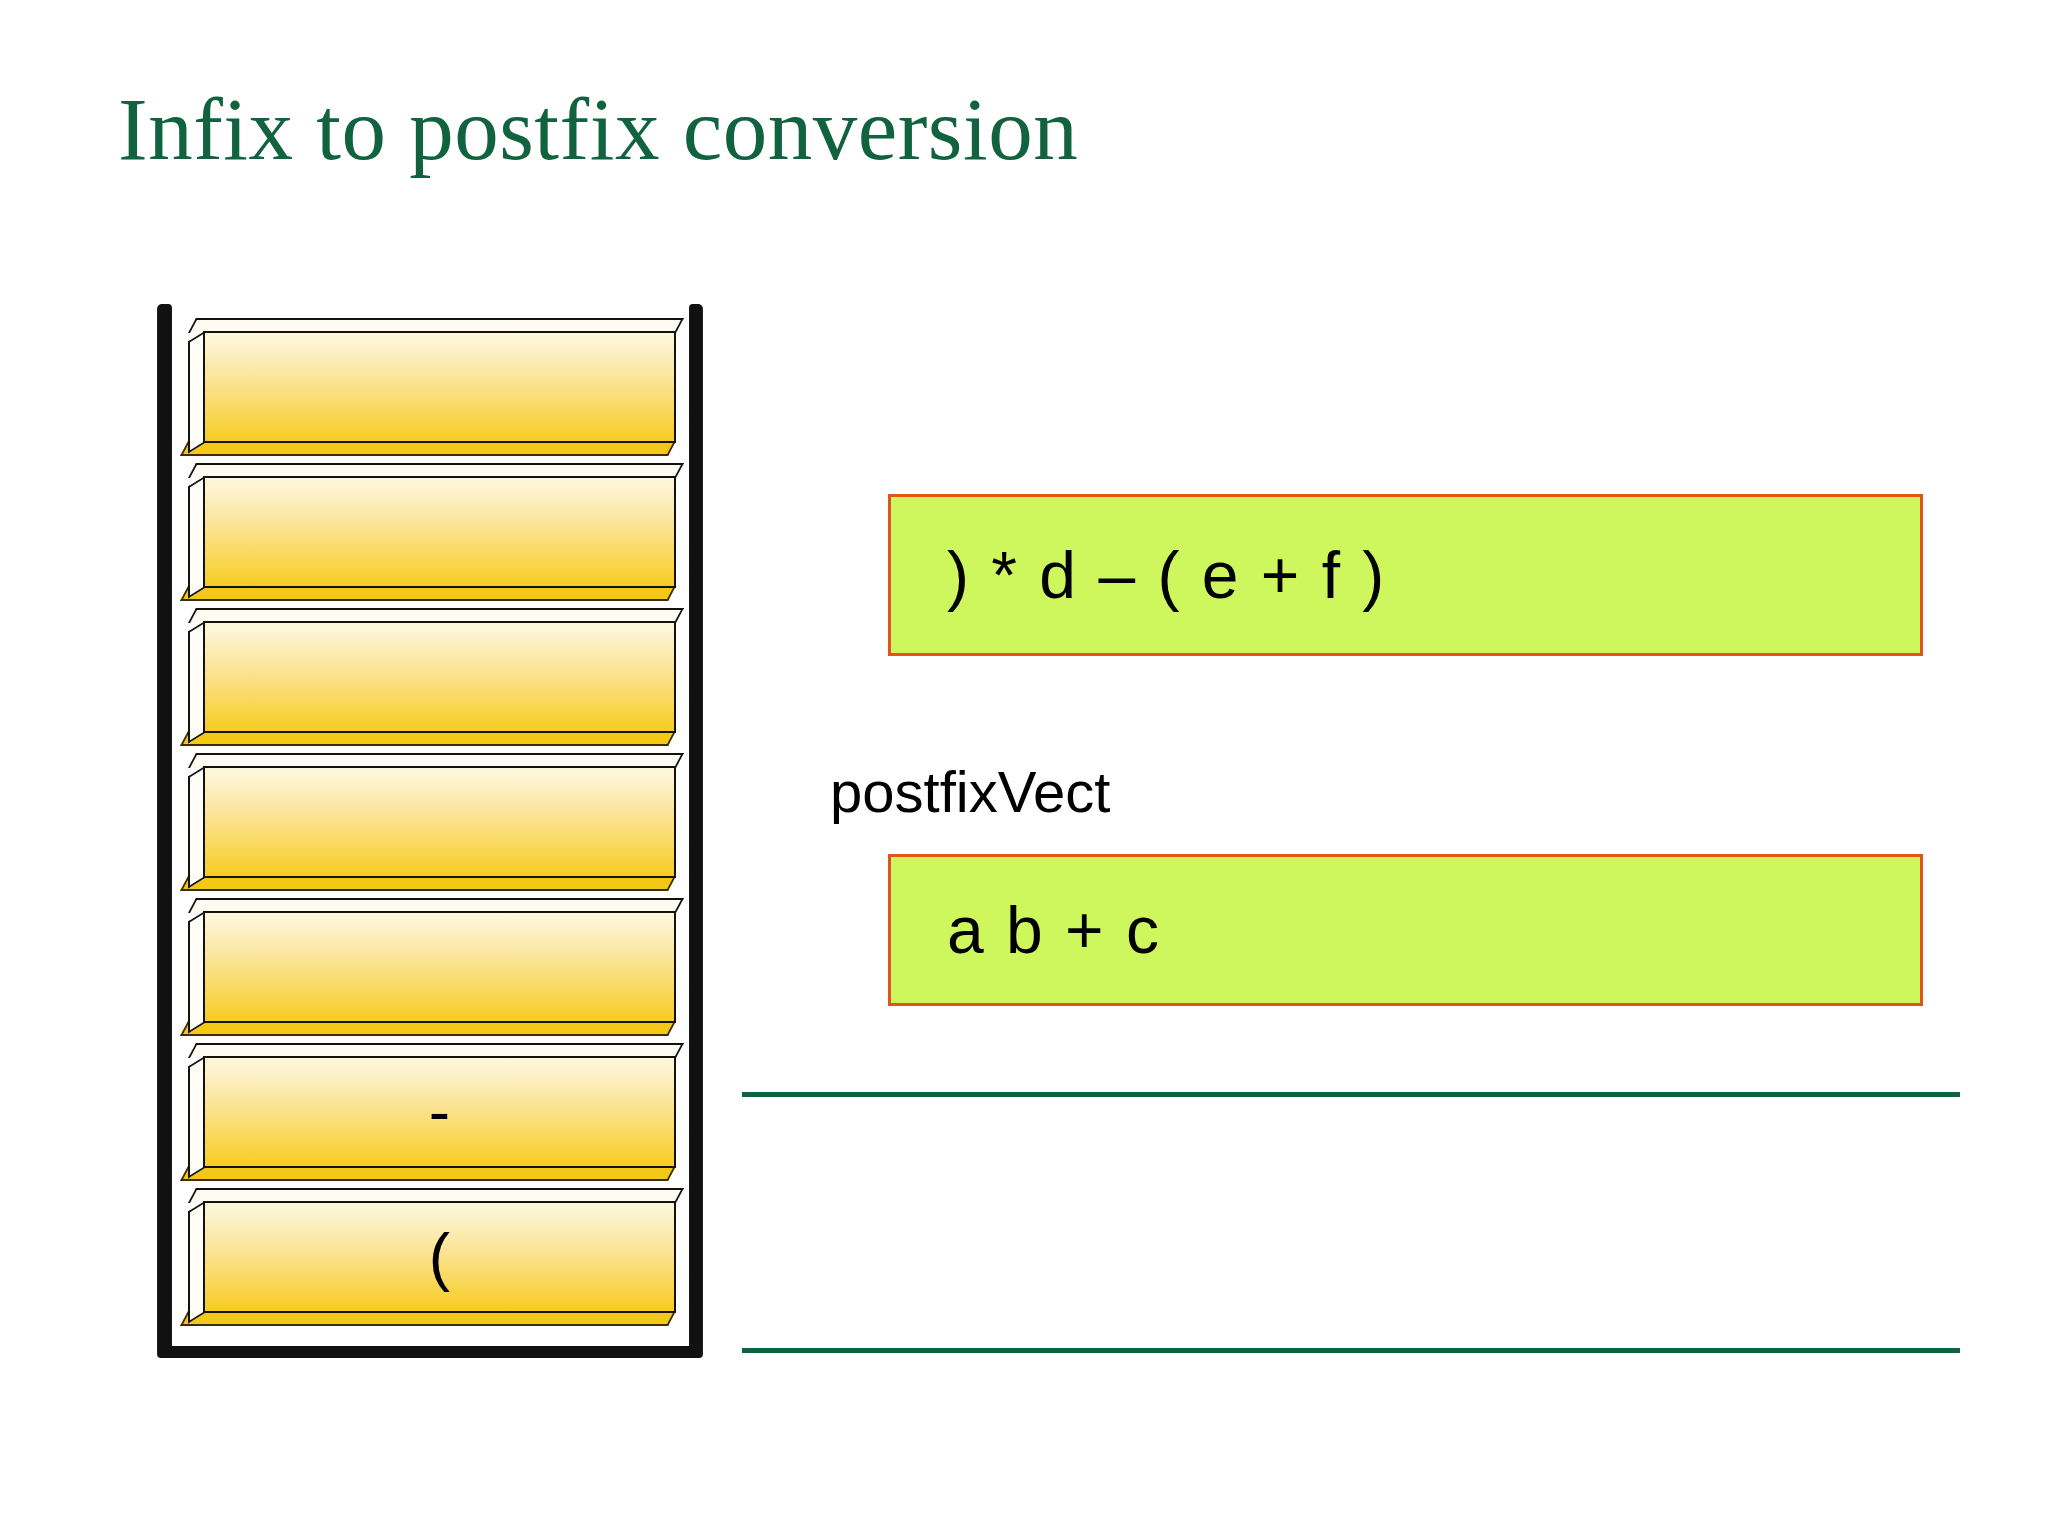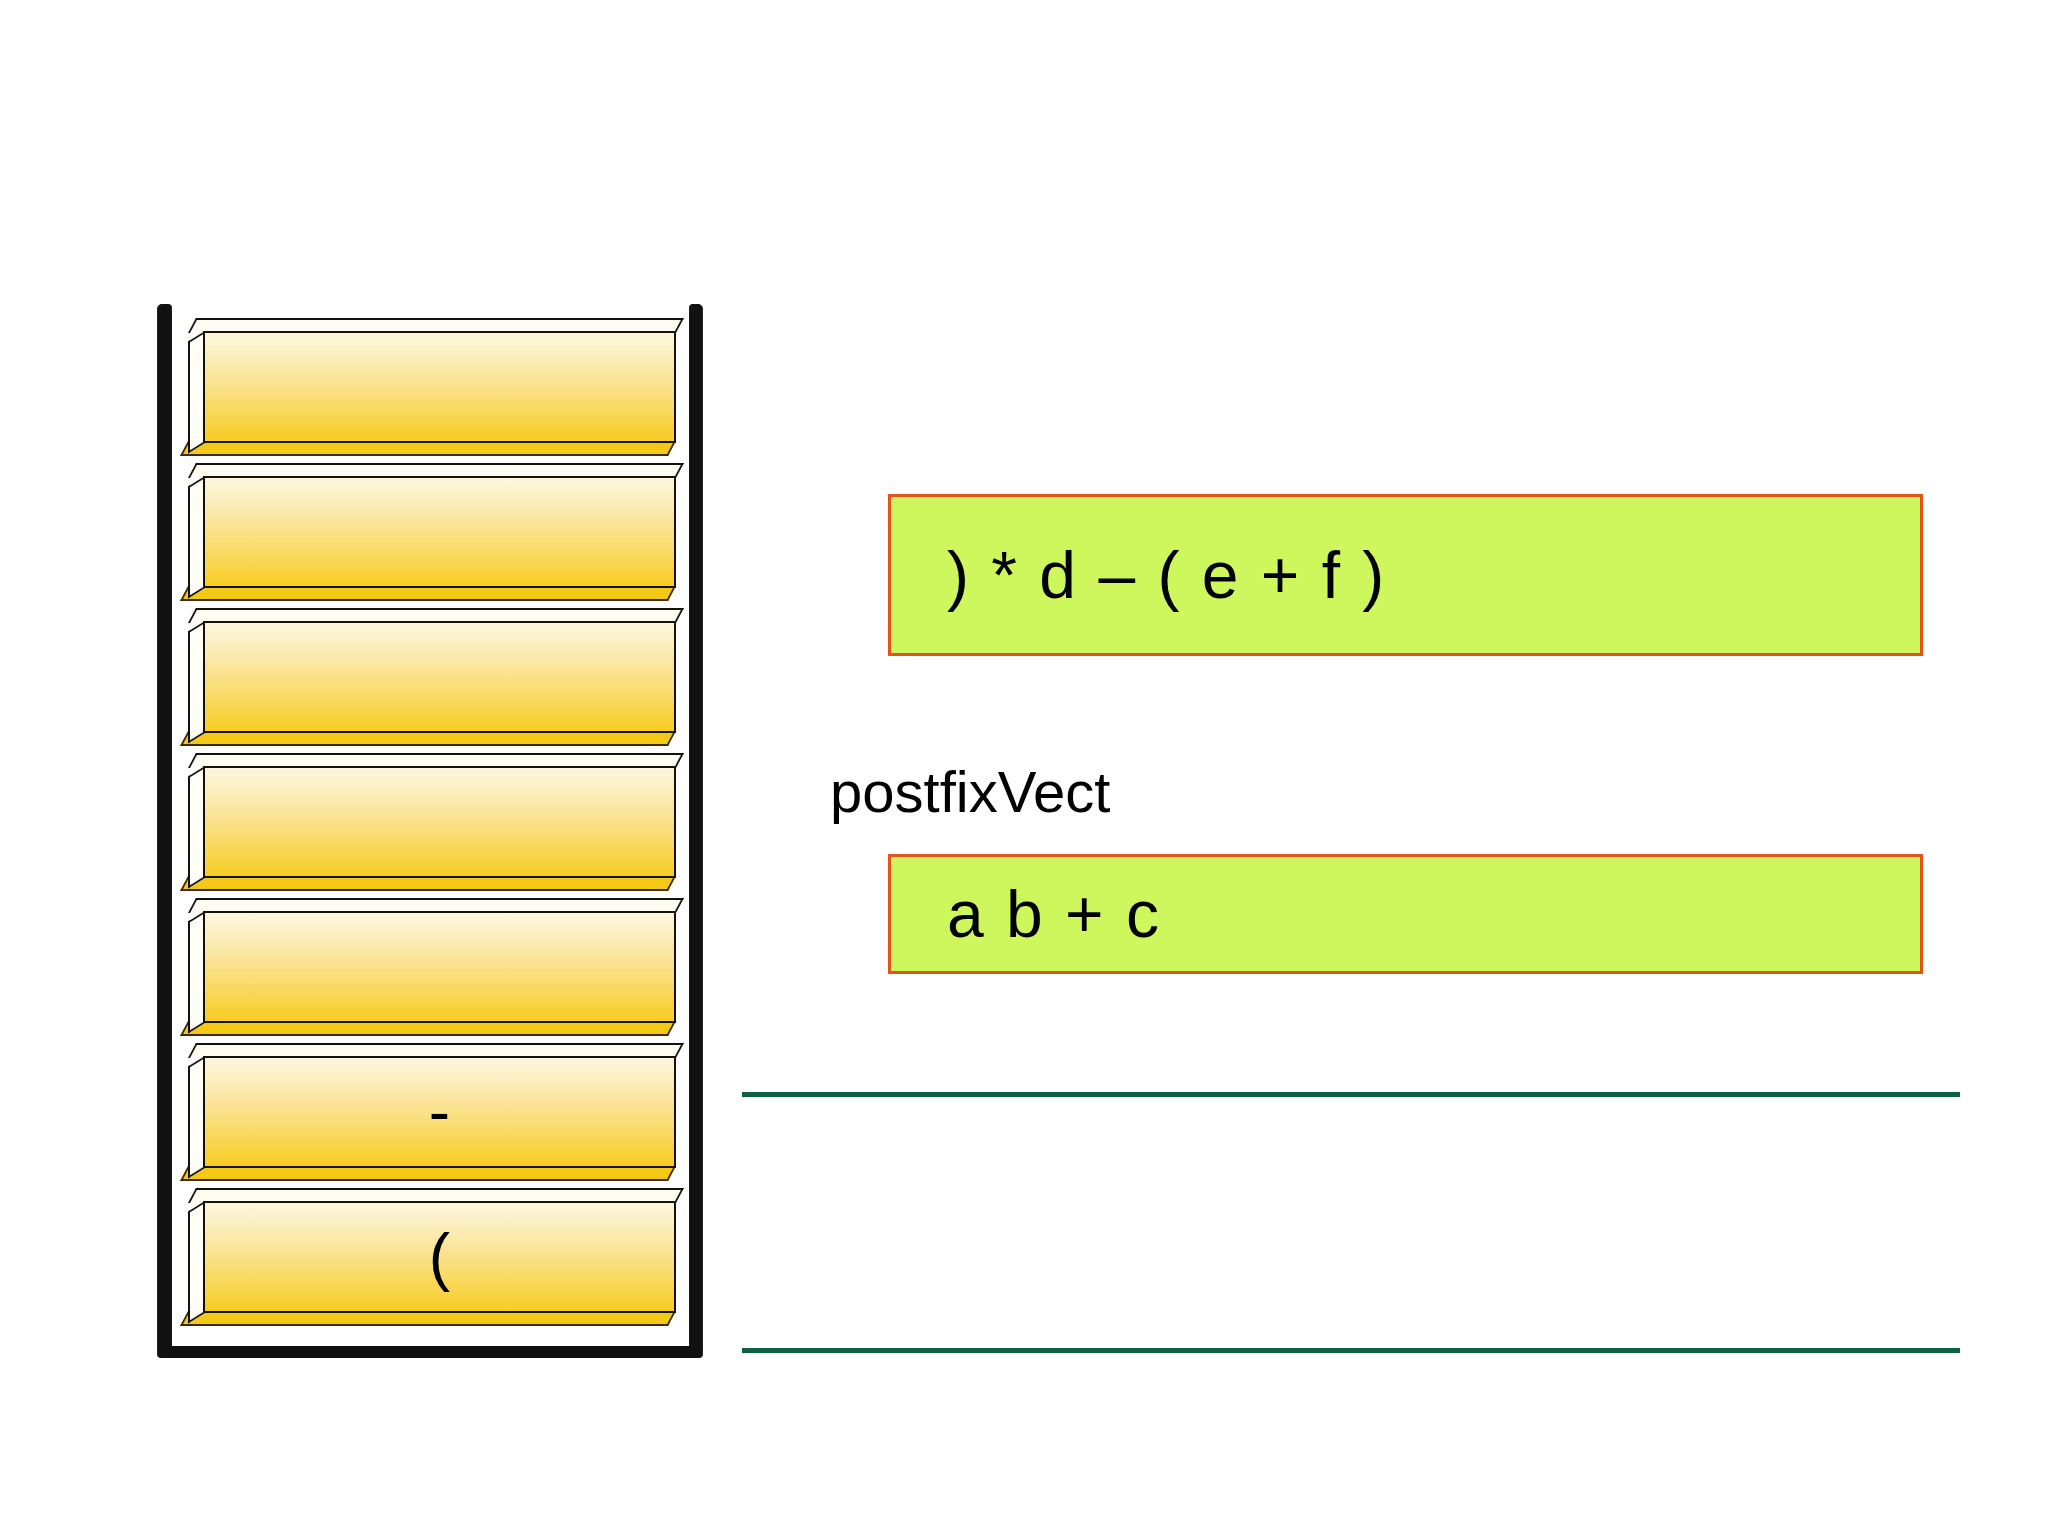--- a/index.html
+++ b/index.html
@@ -197,39 +197,40 @@
   .vect-box.infix {
     left: 888px;
     top: 494px;
     width: 1035px;
     height: 162px;
   }
   .vect-box.postfix {
     left: 888px;
     top: 854px;
     width: 1035px;
-    height: 120px;
+    height: 152px;
   }
 
   
   .green-rule {
     position: absolute;
     height: 5px;
     background: #0c6340;
     left: 742px;
     width: 1218px;
   }
   .green-rule.top    { top: 1092px; }
   .green-rule.bottom { top: 1348px; }
 </style>
 </head>
 <body>
 
 <div class="slide">
 
+  <div class="slide-title">Infix to postfix conversion</div>
 
 
   <div class="stack-wrap">
     <div class="stack-border-left"></div>
     <div class="stack-border-right"></div>
     <div class="stack-border-bottom"></div>
 
     <div class="stack-cells">
 
       <div class="stack-cell">

